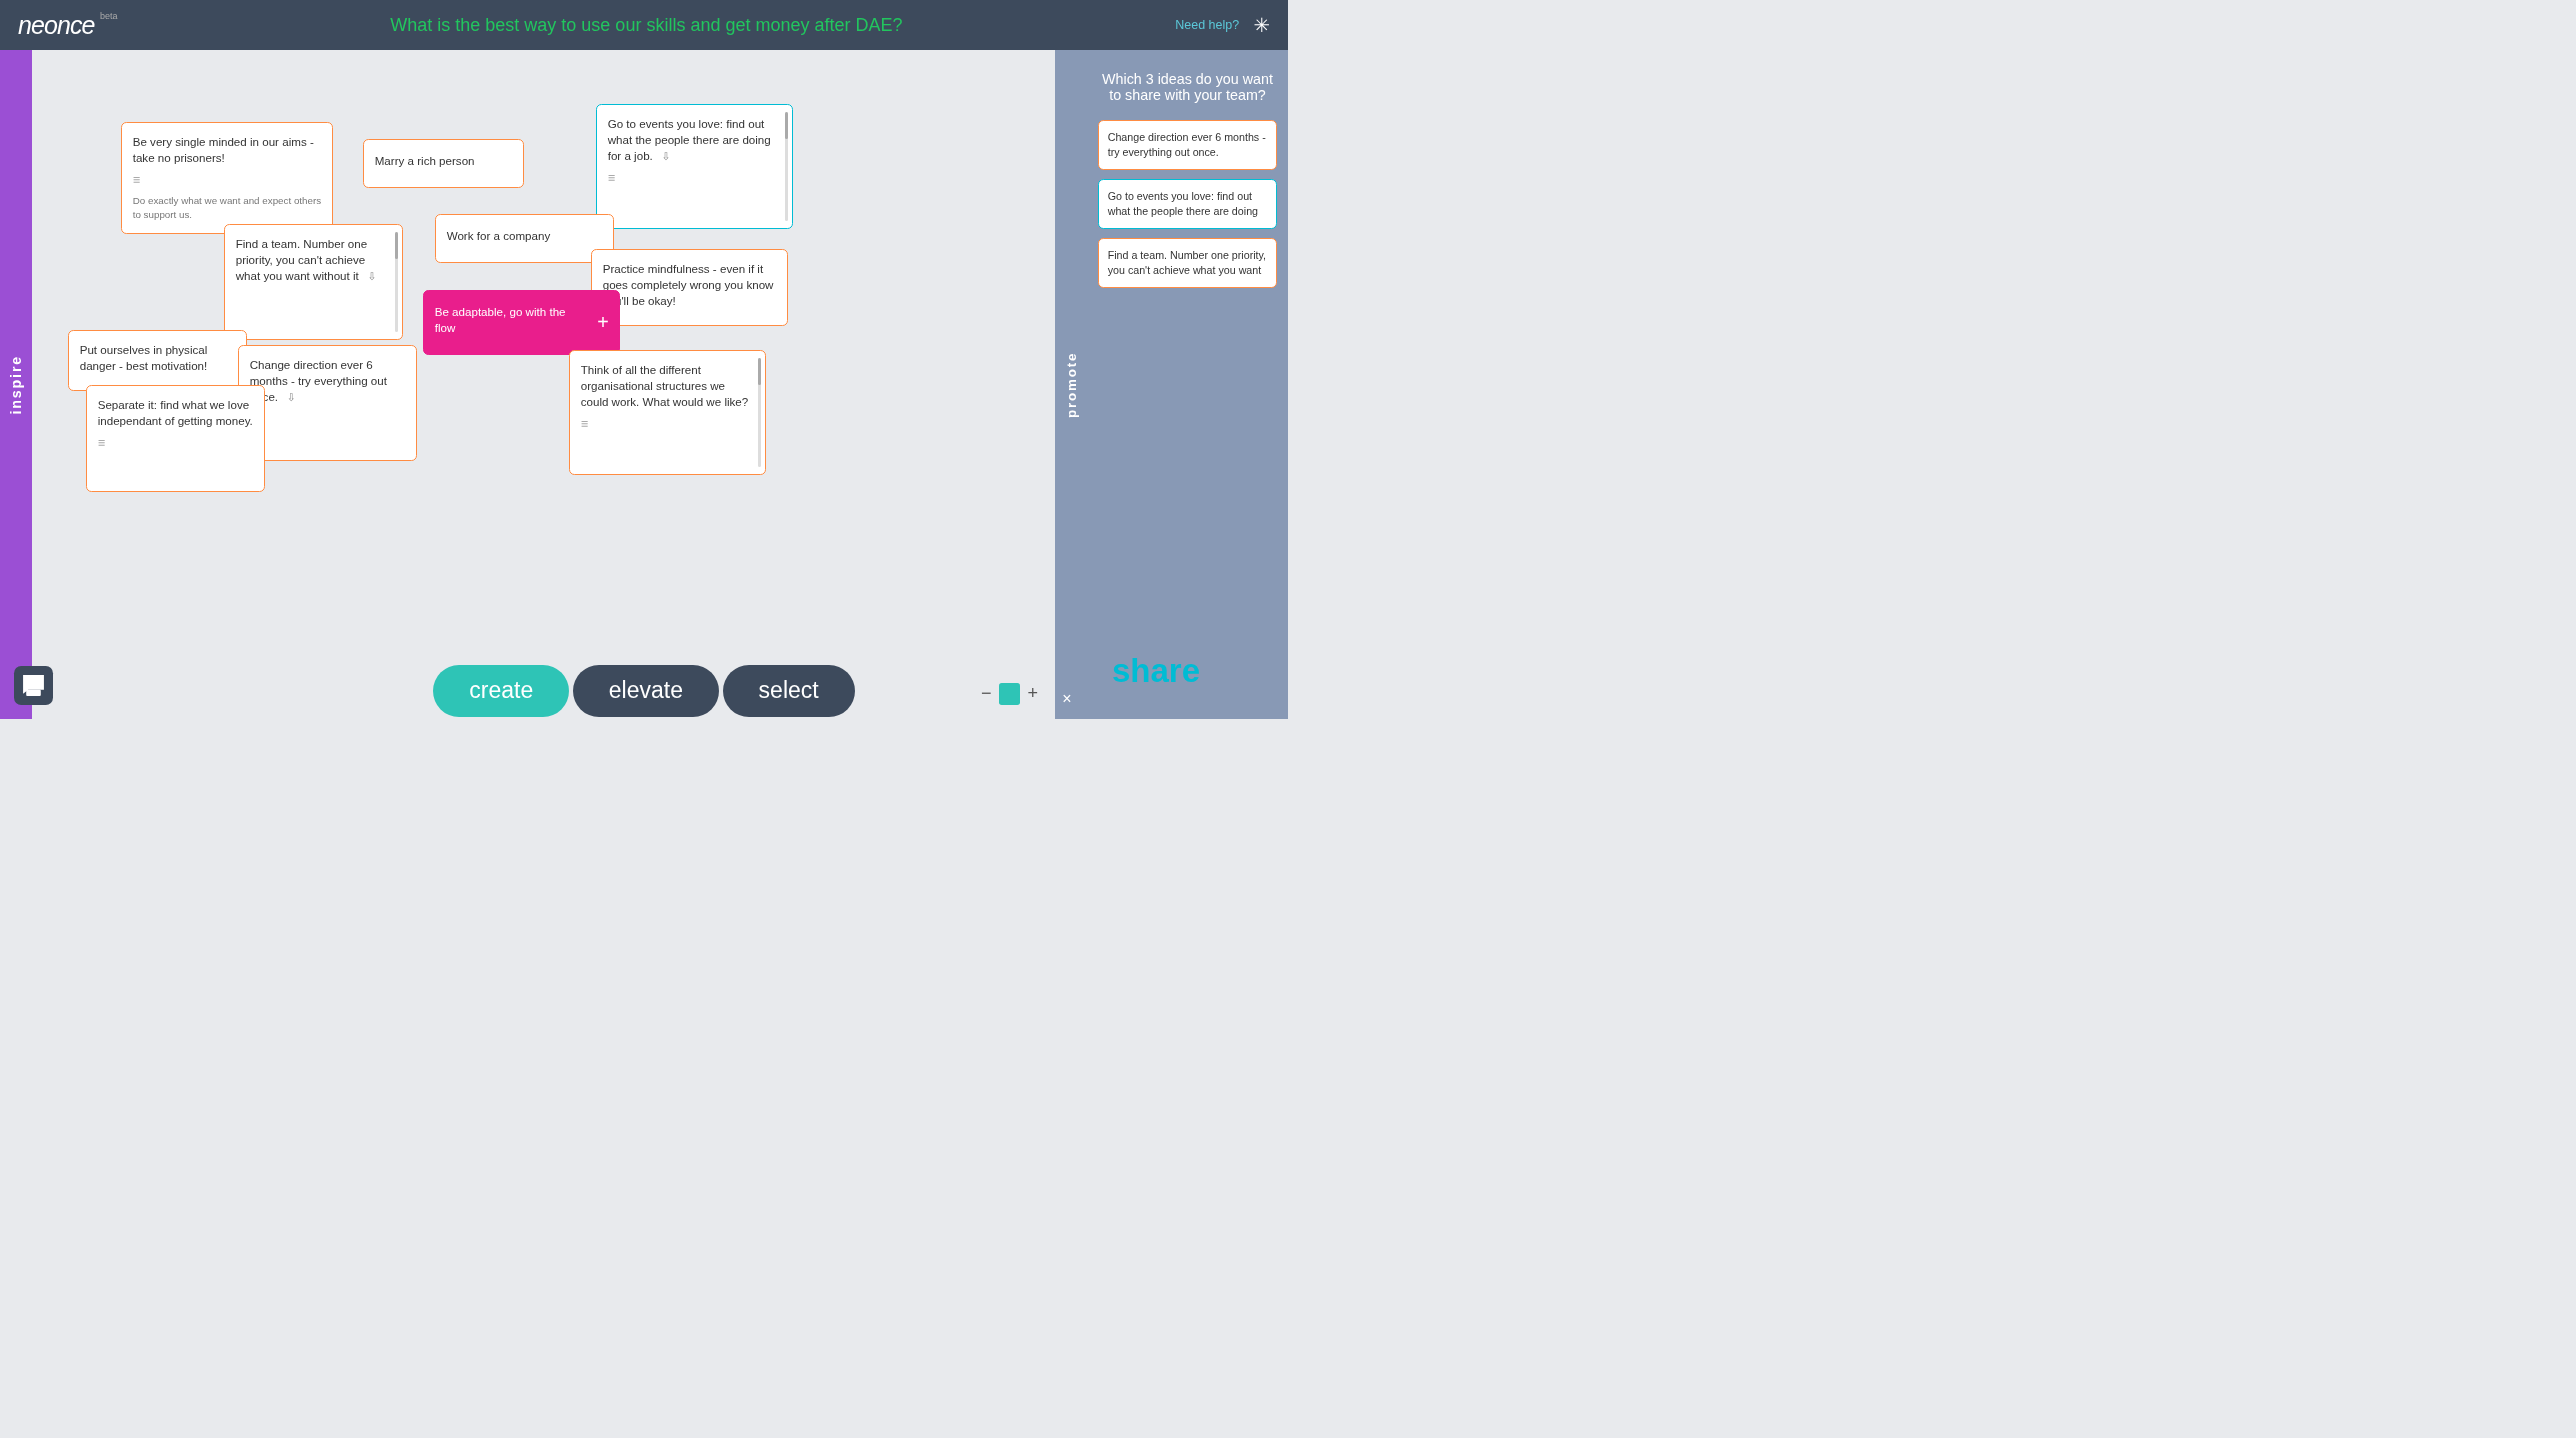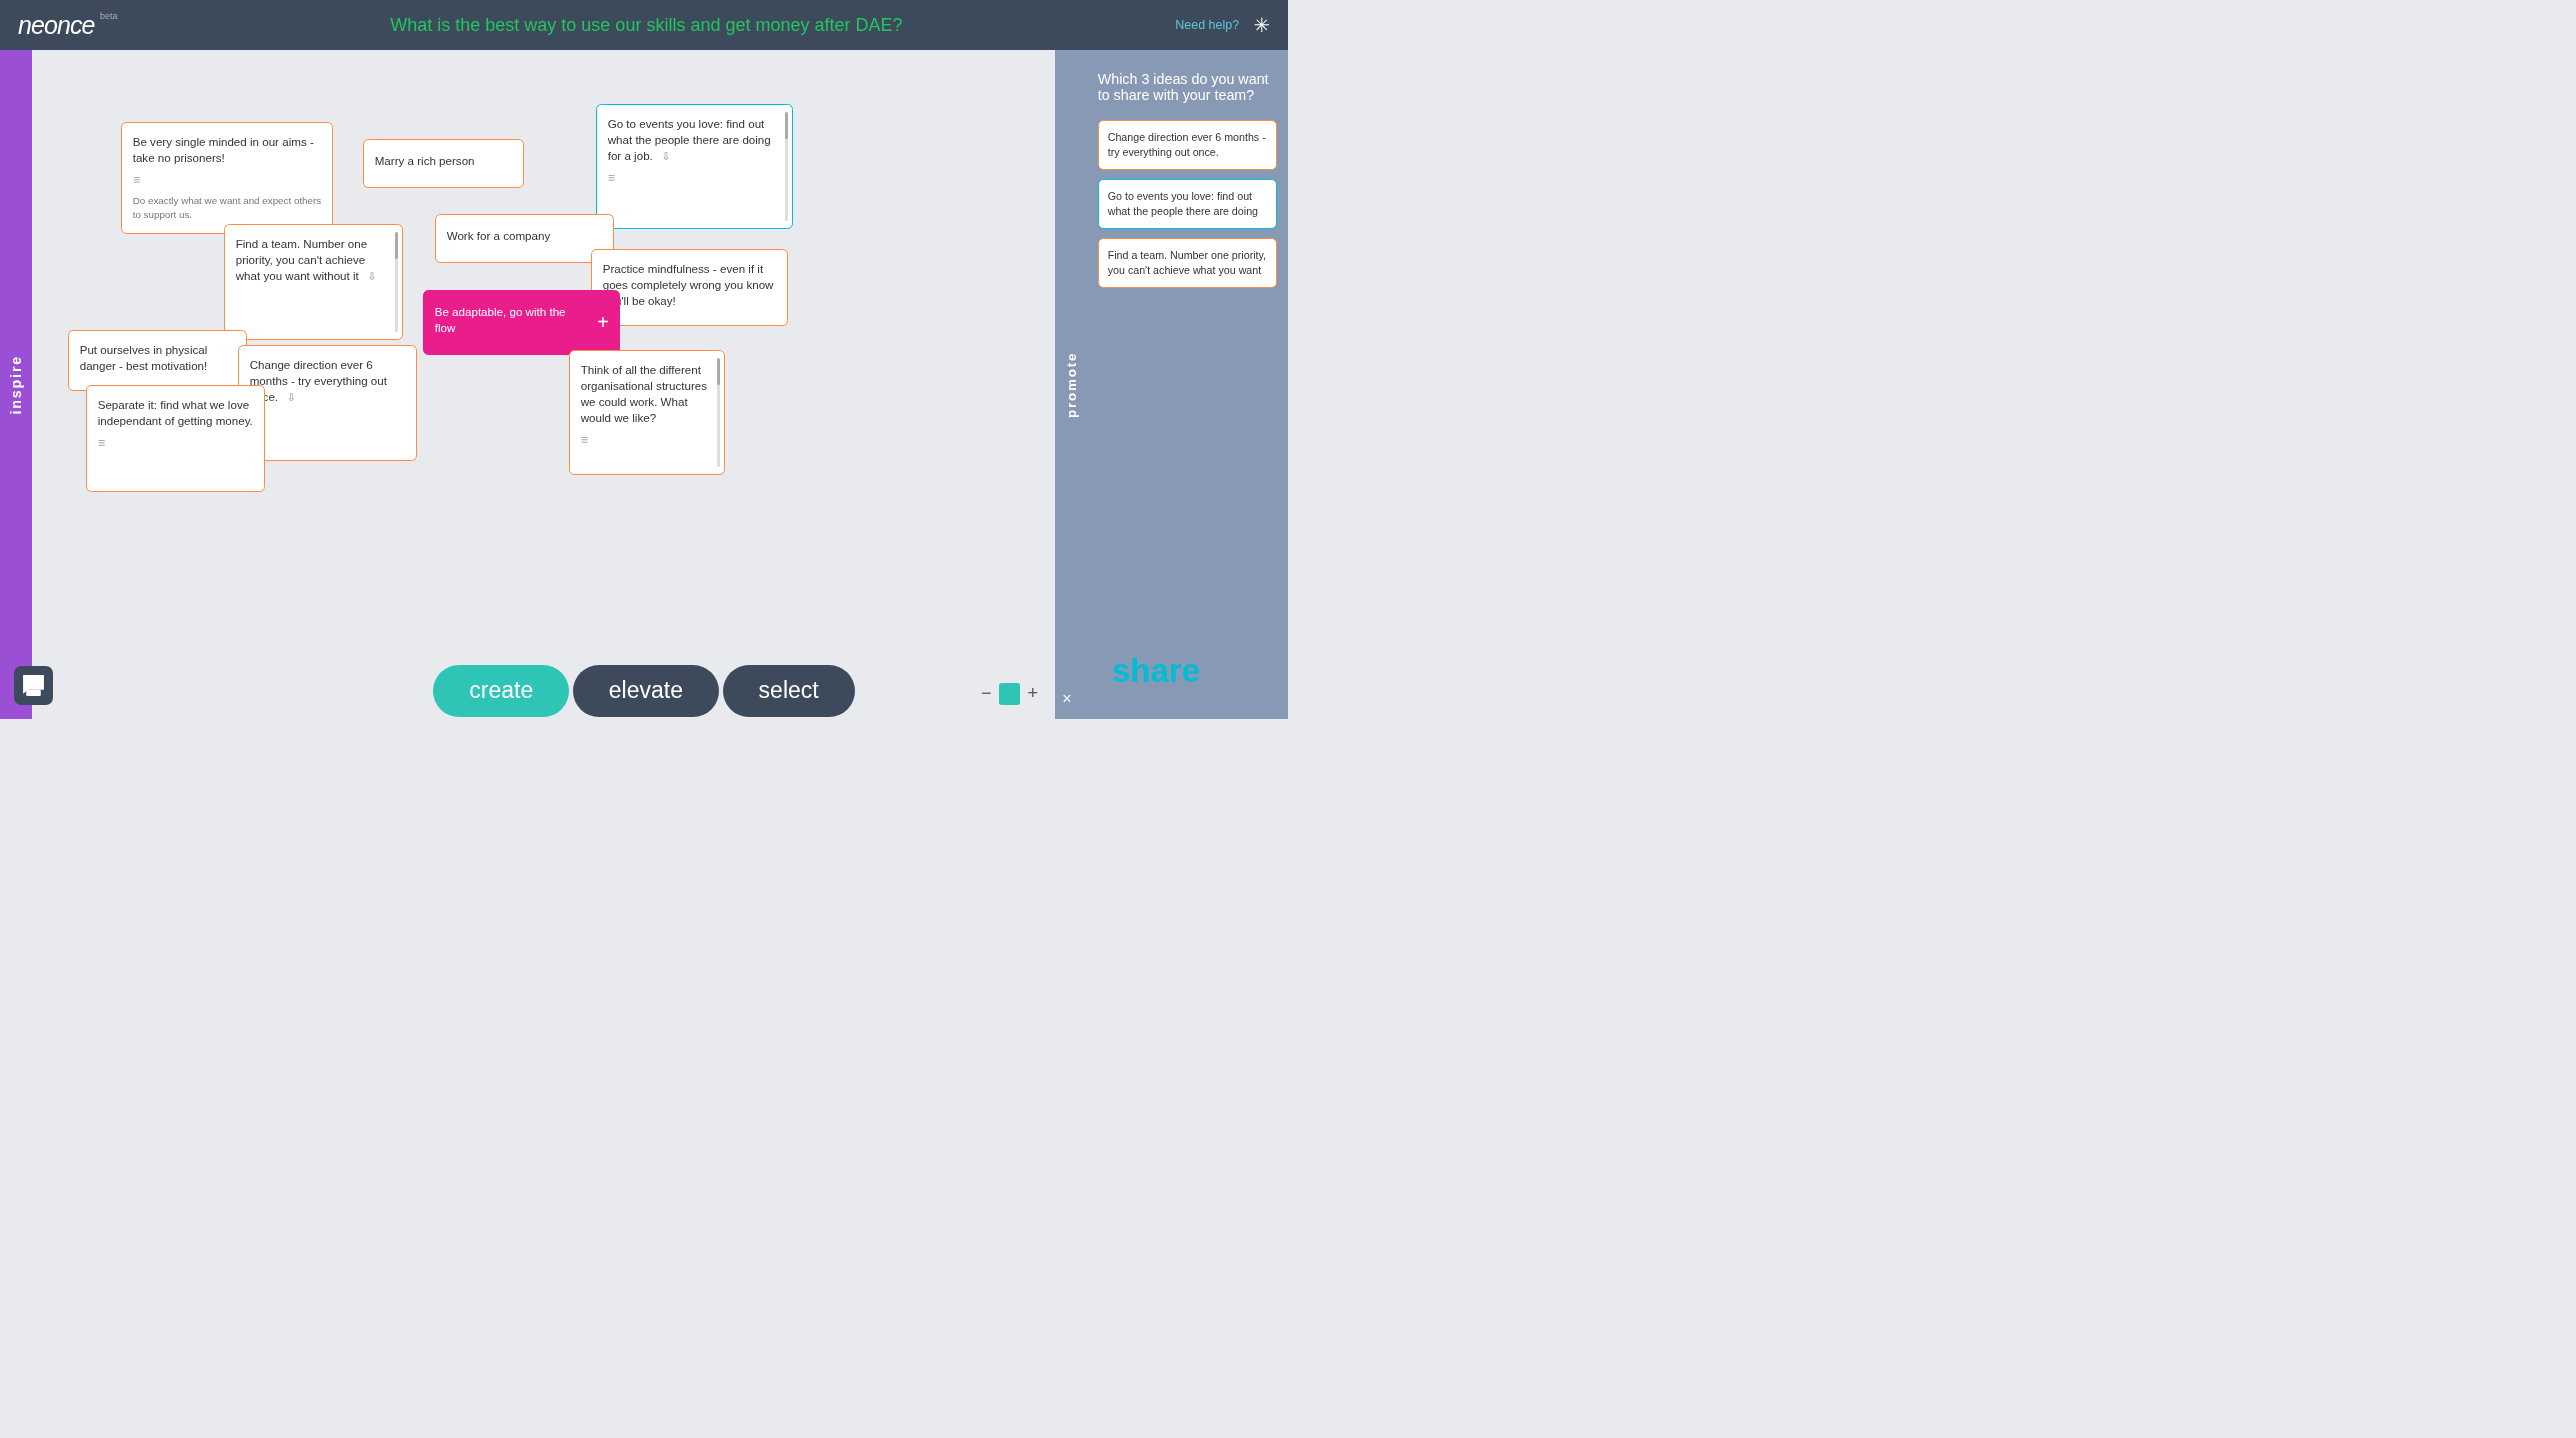--- a/index.html
+++ b/index.html
@@ -195,21 +195,21 @@
       padding: 14.3px 10.7px;
       display: flex;
       flex-direction: column;
       gap: 9px;
       flex: 1;
     }
     .promote-header {
       color: white;
       font-size: 14.3px;
       font-weight: 500;
-      text-align: left;
+      text-align: center;
       padding: 7.2px 0;
     }
     .promote-card {
       background: white;
       border: 1.8px solid #ff8c42;
       border-radius: 5.4px;
       padding: 9px;
       font-size: 10.7px;
       color: #333;
       line-height: 1.4;
@@ -370,21 +370,21 @@
       <div class="card-text">Put ourselves in physical danger - best motivation!</div>
     </div>
 
     <div class="card" style="left:206px;top:295px;width:179px;min-height:116px;position:absolute;">
       <div class="card-text">Change direction ever 6 months - try everything out once.
         <span class="card-vote-icon">⇩</span>
       </div>
       <div class="card-menu-icon">≡</div>
     </div>
 
-    <div class="card" style="left:537px;top:300px;width:156px;min-height:125px;position:absolute;">
+    <div class="card" style="left:537px;top:300px;width:197px;min-height:125px;position:absolute;">
       <div class="card-text">Think of all the different organisational structures we could work. What would we like?</div>
       <div class="card-menu-icon">≡</div>
       <div class="card-scrollbar">
         <div class="card-scrollbar-thumb"></div>
       </div>
     </div>
 
     <div class="card" style="left:54px;top:335px;width:179px;min-height:107px;position:absolute;">
       <div class="card-text">Separate it: find what we love independant of getting money.</div>
       <div class="card-menu-icon">≡</div>

